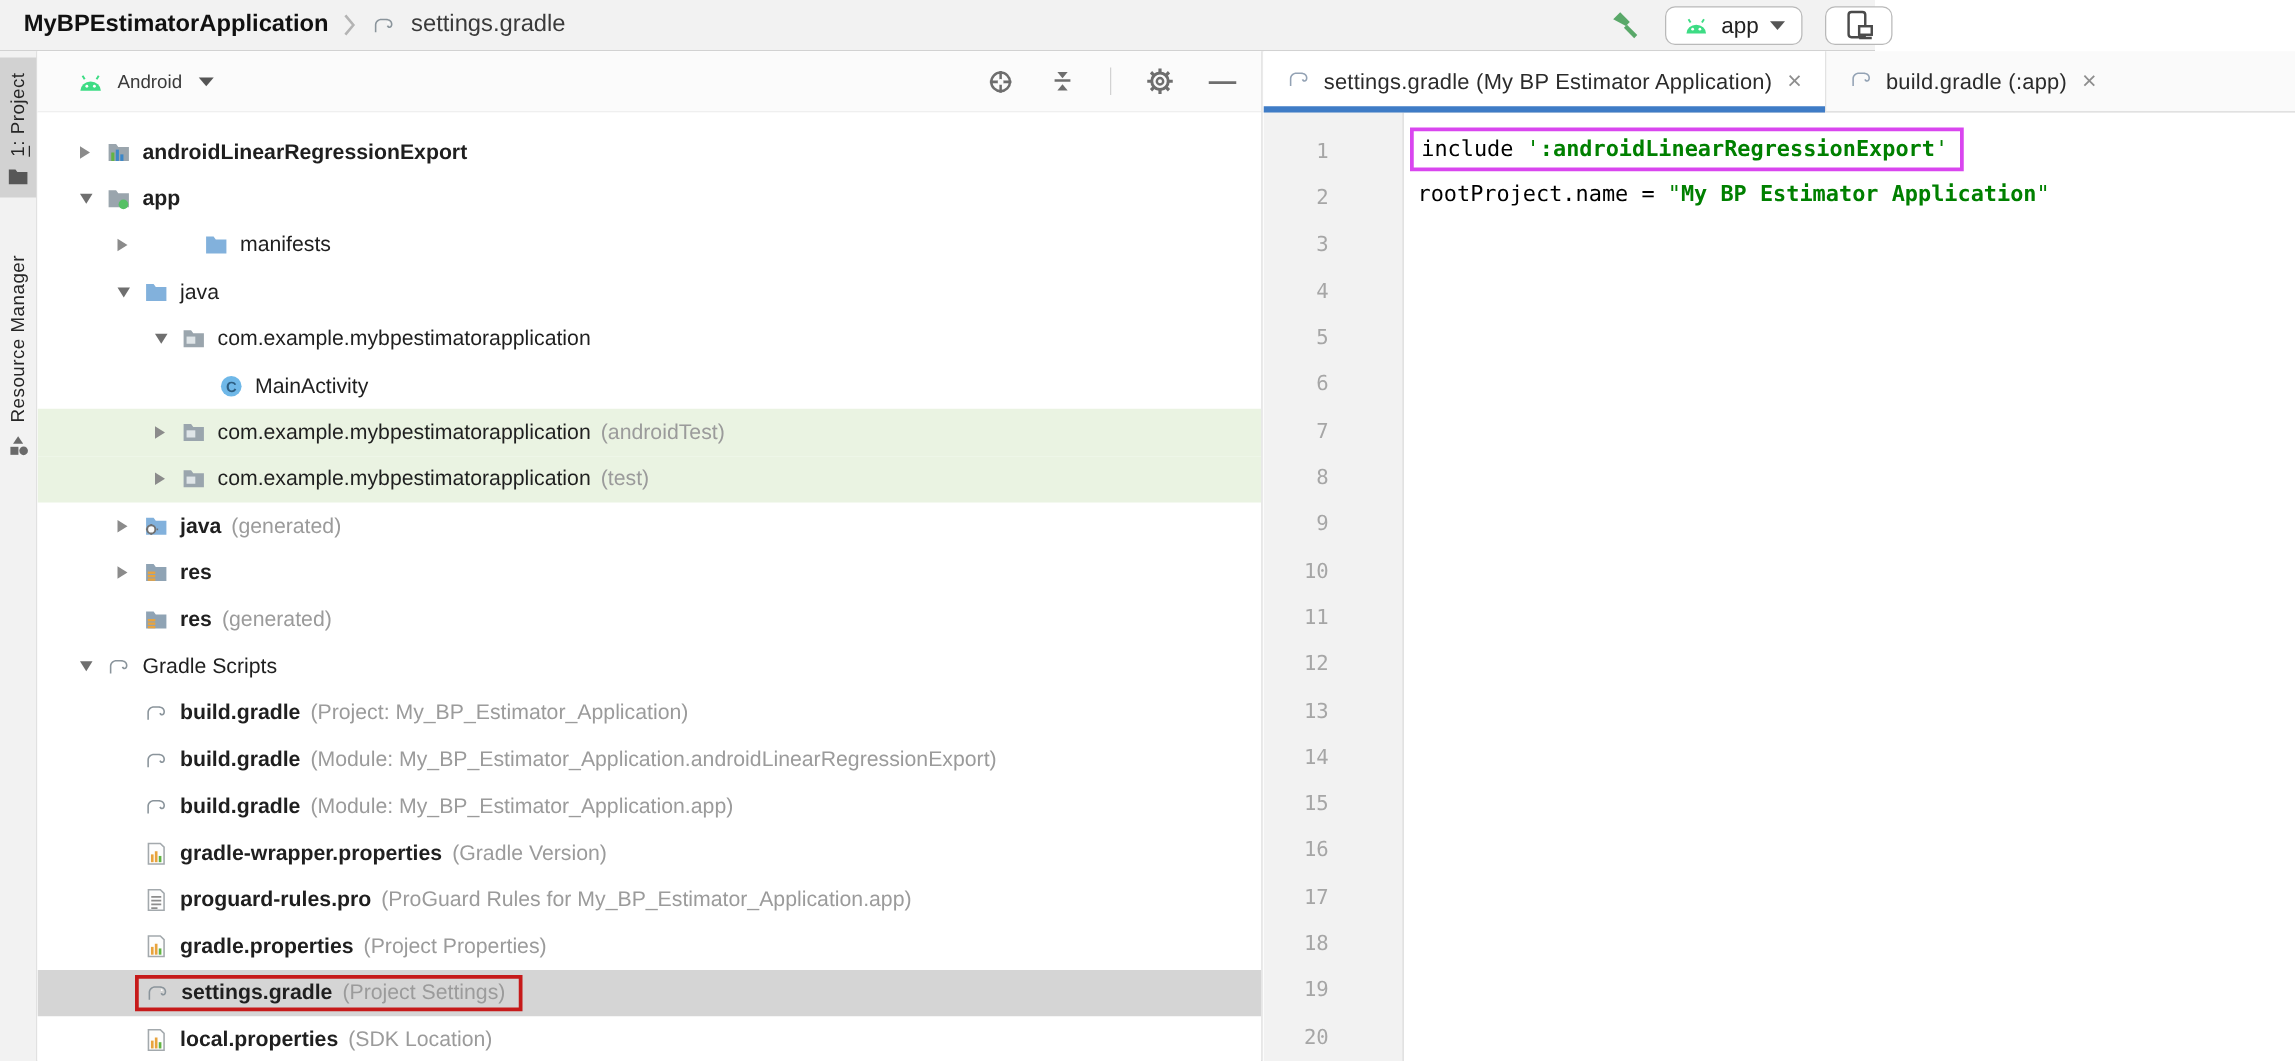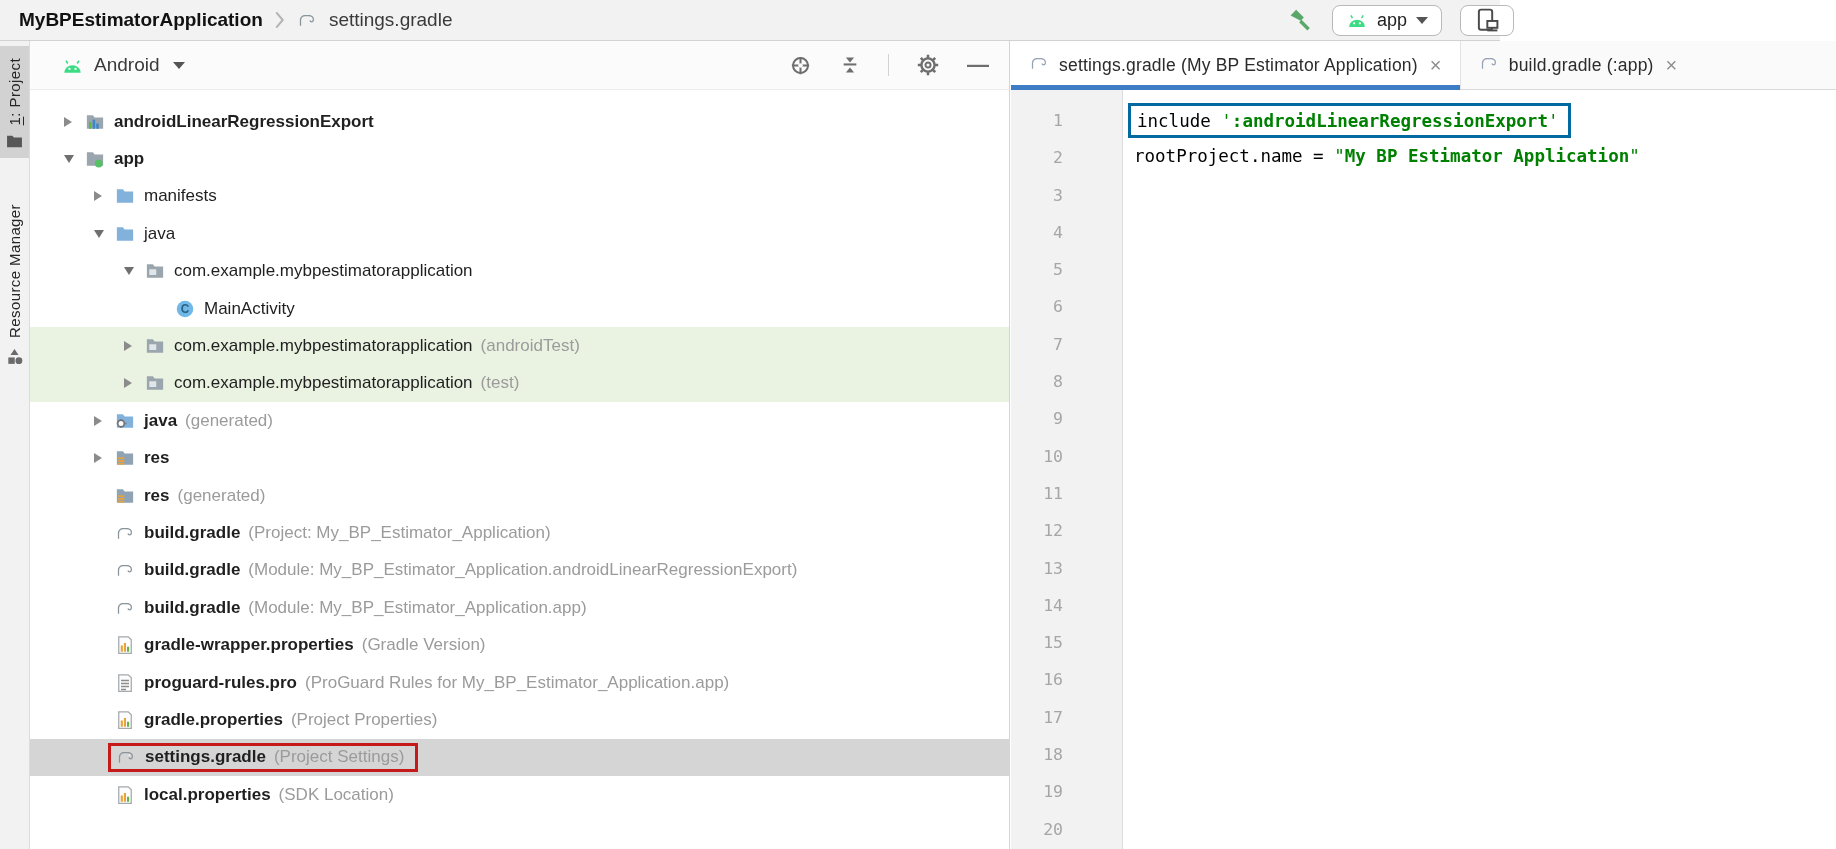--- a/index.html
+++ b/index.html
@@ -31,21 +31,21 @@
   .vtext { writing-mode:vertical-rl; transform:rotate(180deg); font-size:15px; color:#262626;
            letter-spacing:0.4px; white-space:nowrap; }
   .tab-project { top:5px; padding:12px 0 9px; }
   .tab-res { top:163px; padding:0 0 0; }
 
   
   .tree-panel { position:absolute; left:30px; top:41px; width:980px; height:808px;
                 background:#fff; border-right:1px solid #d5d5d5; }
   .tw-header { height:49px; background:#fbfbfb; border-bottom:1px solid #ececec;
                display:flex; align-items:center; padding:0 20px 0 31px; }
-  .tw-title { font-size:19px; color:#3a3a3a; margin:0 13px 0 10px; }
+  .tw-title { font-size:15px; color:#3a3a3a; margin:0 13px 0 10px; }
   .tw-actions { margin-left:auto; display:flex; align-items:center; gap:27px; }
   .vdiv { width:1px; height:22px; background:#d2d2d2; }
   .minus-glyph { font-size:22px; color:#6e6e6e; font-weight:bold; line-height:20px; }
 
   .tree { position:relative; height:758px; overflow:hidden; padding-top:13px; background:#fff; }
   .tree-row { height:37.4px; display:flex; align-items:center; font-size:17px; color:#1f1f1f;
               white-space:nowrap; }
   .tree-row.bg-green { background:#eaf3e2; }
   .tree-row.bg-selected { background:#d5d5d5; }
   .arrow-slot { width:21px; flex:0 0 21px; display:flex; align-items:center; }
@@ -74,21 +74,21 @@
 
   .editor-body { display:flex; height:759px; }
   .gutter { width:112px; background:#f2f2f2; border-right:1px solid #dcdcdc; padding-top:12px;
             font-family:"DejaVu Sans Mono", monospace; font-size:16.5px; color:#a6a6a6; }
   .gnum { height:37.3px; line-height:37.3px; width:46px; margin-left:6px; text-align:right; }
   .code { flex:1; padding:11px 0 0 11px; font-family:"DejaVu Sans Mono", monospace;
           font-size:17.5px; color:#000; }
   .cl { height:37.3px; line-height:37.3px; white-space:pre; }
   .tk-str { color:#008000; }
   .tk-strb { color:#008000; font-weight:bold; }
-  .boxed { display:inline-block; border:3px solid #0369a1; height:35px; line-height:30px;
+  .boxed { display:inline-block; border:3px solid #d946ef; height:35px; line-height:30px;
            padding:0 10px 0 6px; margin-left:-6px; vertical-align:middle; }
 </style>
 </head>
 <body>
 
 <div class="app">
 
   <div class="topbar">
     <div class="breadcrumb">
       <span class="bc-project">MyBPEstimatorApplication</span>
@@ -223,21 +223,21 @@
           <span class="row-main">
             <span class="t-icon">
               <svg viewBox="0 0 16 16">
                 <path d="M1.5 2.6 h4.8 l1.4 1.8 h6.8 v9 h-13 z" fill="#9aa5ad"></path>
                 <circle cx="11" cy="11.6" r="3.1" fill="#55c065"></circle>
               </svg>
             </span>
             <span class="lbl-bold">app</span>
           </span>
         </div>
-        <div class="tree-row" style="padding-left: 64px;">
+        <div class="tree-row" style="padding-left: 64px; gap: 48px;">
           <span class="arrow-slot">
             <span class="arr-right"></span>
           </span>
           <span class="row-main">
             <span class="t-icon">
               <svg viewBox="0 0 16 16">
                 <path d="M1.5 2.6 h4.8 l1.4 1.8 h6.8 v9 h-13 z" fill="#82b1dc"></path>
               </svg>
             </span>
             <span class="">manifests</span>
@@ -352,20 +352,34 @@
             <span class="t-icon">
               <svg viewBox="0 0 16 16">
                 <path d="M1.5 2.6 h4.8 l1.4 1.8 h6.8 v9 h-13 z" fill="#8fa3b4"></path>
                 <rect x="2.6" y="7.4" width="4.8" height="1.5" fill="#e8a33d"></rect>
                 <rect x="2.6" y="9.6" width="4.8" height="1.5" fill="#e8a33d"></rect>
                 <rect x="2.6" y="11.8" width="4.8" height="1.5" fill="#e8a33d"></rect>
               </svg>
             </span>
             <span class="lbl-bold">res</span>
             <span class="annotation">(generated)</span>
+          </span>
+        </div>
+        <div class="tree-row" style="padding-left: 34px;">
+          <span class="arrow-slot">
+            <span class="arr-down"></span>
+          </span>
+          <span class="row-main">
+            <span class="t-icon">
+              <svg viewBox="0 0 16 16">
+                <path d="M2.3 12.6 L2.3 8.2 C2.3 5.6 4.1 4 6.7 4 L9.3 4 C11.9 4 13.6 5.4 13.6 7.5 C13.6 8.9 12.8 9.9 11.7 9.9 C10.8 9.9 10.2 9.4 9.9 8.6 L10.9 8.2 C11 8.6 11.3 8.9 11.7 8.9 C12.2 8.9 12.6 8.3 12.6 7.5 C12.6 6 11.3 5 9.3 5 L6.7 5 C4.7 5 3.3 6.3 3.3 8.2 L3.3 12.6 Z" fill="#8a949b"></path>
+                <circle cx="10.7" cy="6.5" r="0.6" fill="#fff"></circle>
+              </svg>
+            </span>
+            <span class="">Gradle Scripts</span>
           </span>
         </div>
         <div class="tree-row" style="padding-left: 64px;">
           <span class="arrow-slot"></span>
           <span class="row-main">
             <span class="t-icon">
               <svg viewBox="0 0 16 16">
                 <path d="M2.3 12.6 L2.3 8.2 C2.3 5.6 4.1 4 6.7 4 L9.3 4 C11.9 4 13.6 5.4 13.6 7.5 C13.6 8.9 12.8 9.9 11.7 9.9 C10.8 9.9 10.2 9.4 9.9 8.6 L10.9 8.2 C11 8.6 11.3 8.9 11.7 8.9 C12.2 8.9 12.6 8.3 12.6 7.5 C12.6 6 11.3 5 9.3 5 L6.7 5 C4.7 5 3.3 6.3 3.3 8.2 L3.3 12.6 Z" fill="#8a949b"></path>
                 <circle cx="10.7" cy="6.5" r="0.6" fill="#fff"></circle>
               </svg>

